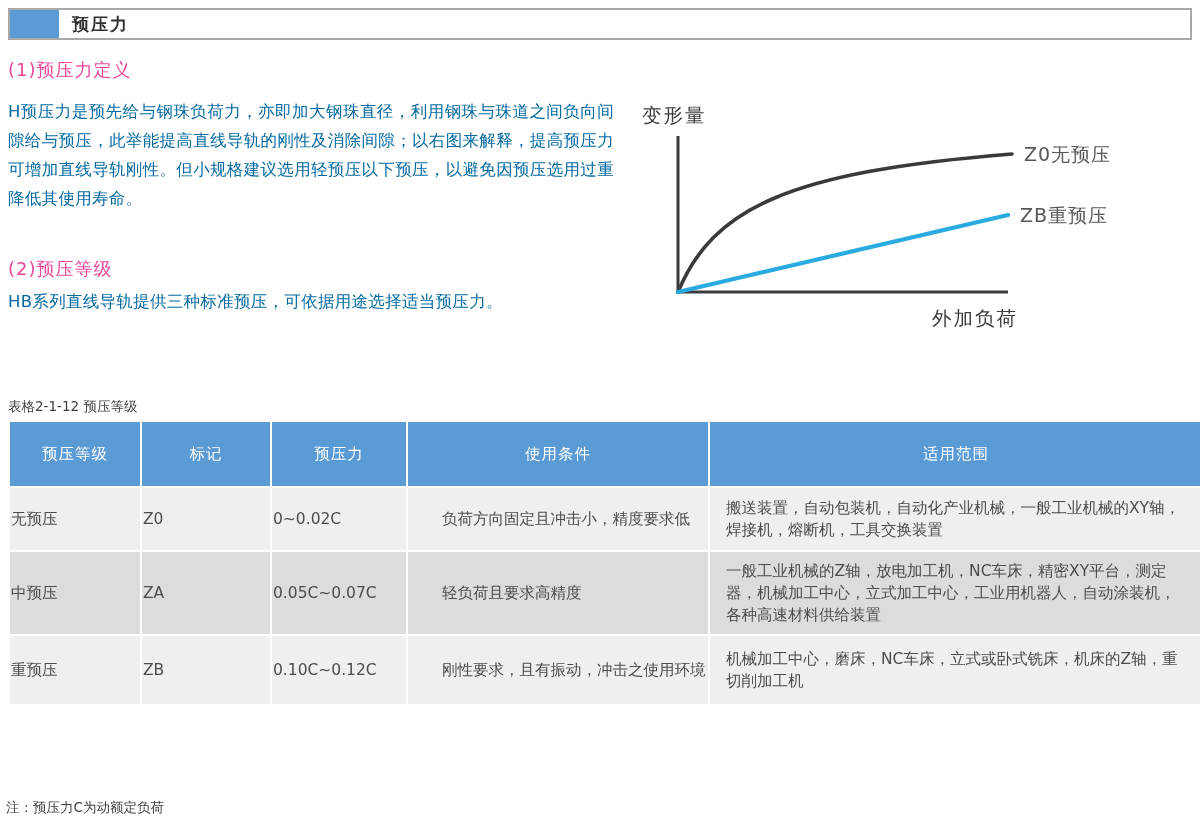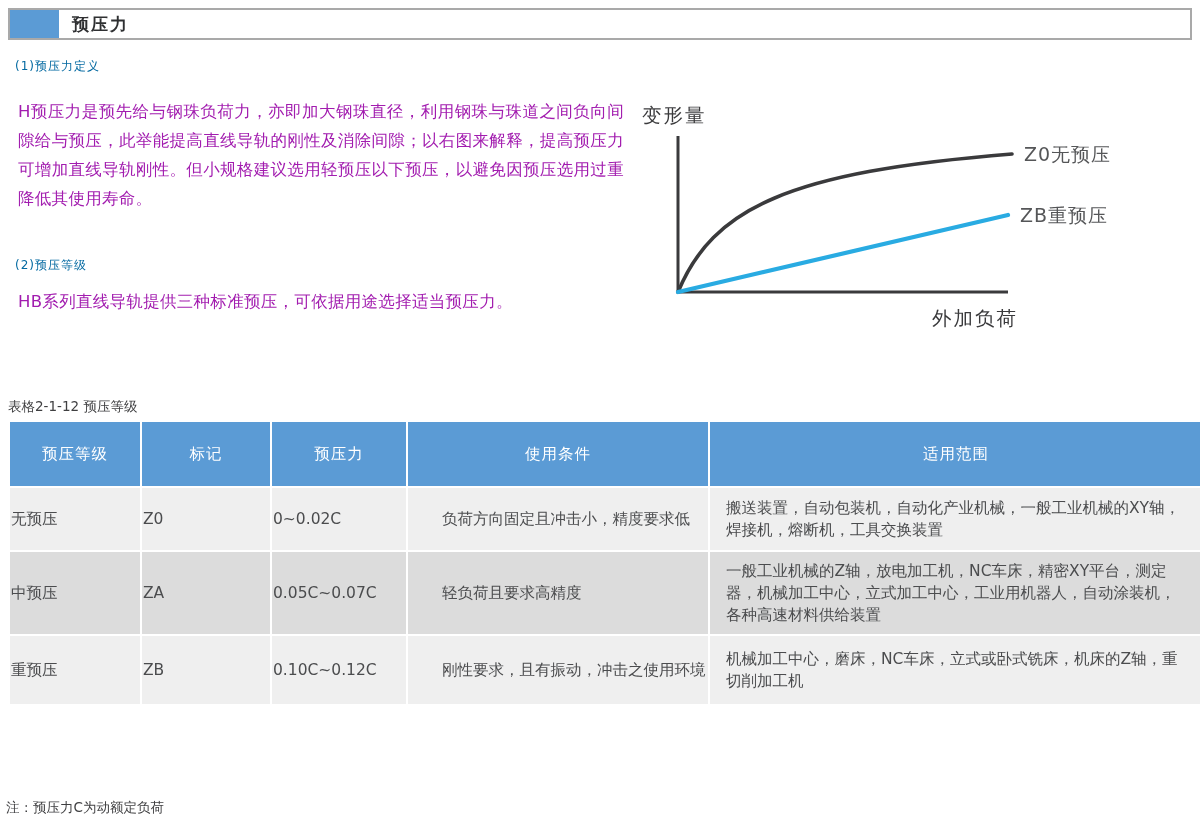--- a/index.html
+++ b/index.html
@@ -6,23 +6,23 @@
   body{width:1200px;height:837px;font-family:"DejaVu Sans","Liberation Sans",sans-serif;}
   .page{position:relative;width:1200px;height:837px;background:#ffffff;overflow:hidden;color:#565759;}
 
   
   .titlebar{position:absolute;left:8px;top:8px;width:1180px;height:28px;
     border:2px solid #a9a9a9;background:#ffffff;display:flex;align-items:center;}
   .titlebar-square{position:absolute;left:0;top:0;width:49px;height:100%;background:#5b9bd5;}
   .titlebar-text{margin-left:62px;font-size:17px;font-weight:bold;color:#2f3032;letter-spacing:2px;}
 
   
-  .h2{position:absolute;left:15px;font-size:12px;color:#0369a1;letter-spacing:1px;}
+  .h2{position:absolute;left:8px;font-size:18px;color:#ec4899;letter-spacing:1px;}
   .h2-1{top:58px;} .h2-2{top:257px;}
-  .body-p{position:absolute;left:18px;margin:0;font-size:16.5px;line-height:29px;color:#a21caf;letter-spacing:0.3px;}
+  .body-p{position:absolute;left:8px;margin:0;font-size:16.5px;line-height:29px;color:#0369a1;letter-spacing:0.3px;}
   .p1{top:97px;width:606px;text-align:justify;}
   .p2{top:287px;width:630px;}
 
   
   .chart{position:absolute;left:628px;top:96px;width:540px;height:240px;}
   .chart svg{display:block;}
   .chart text{font-family:"DejaVu Sans","Liberation Sans",sans-serif;}
   .axis-label{font-size:19.5px;fill:#3a3a3c;font-weight:500;letter-spacing:2px;}
   .series-label{font-size:19px;fill:#555658;letter-spacing:1px;}
 

